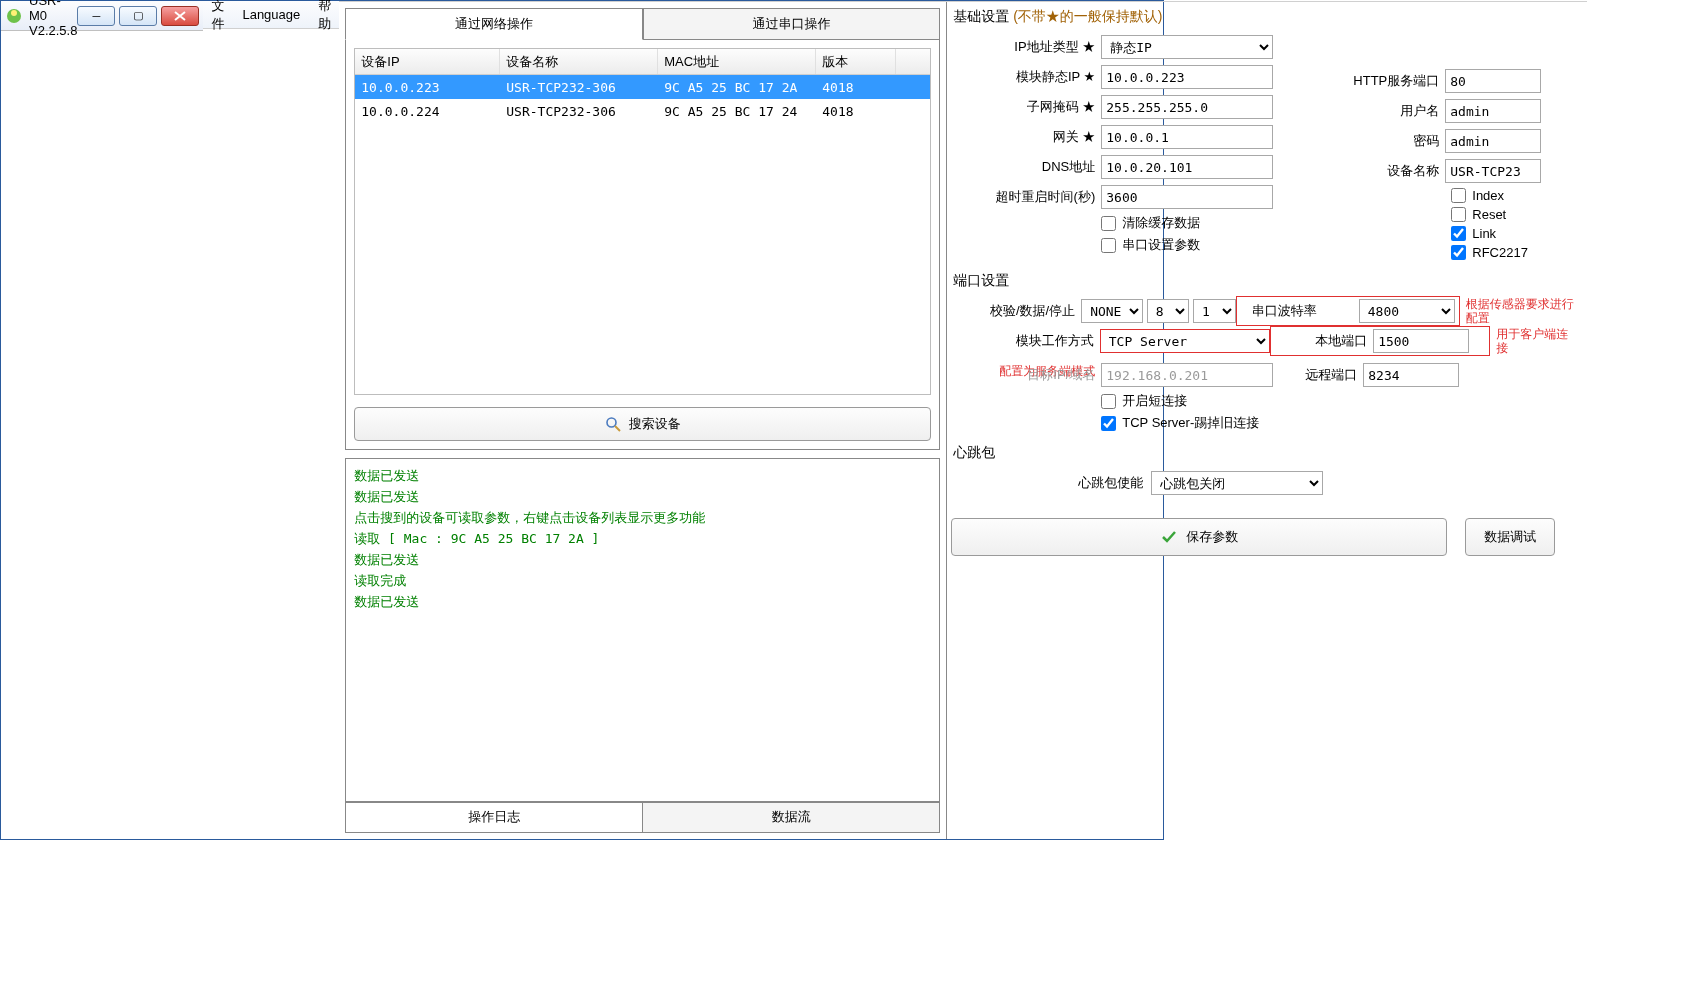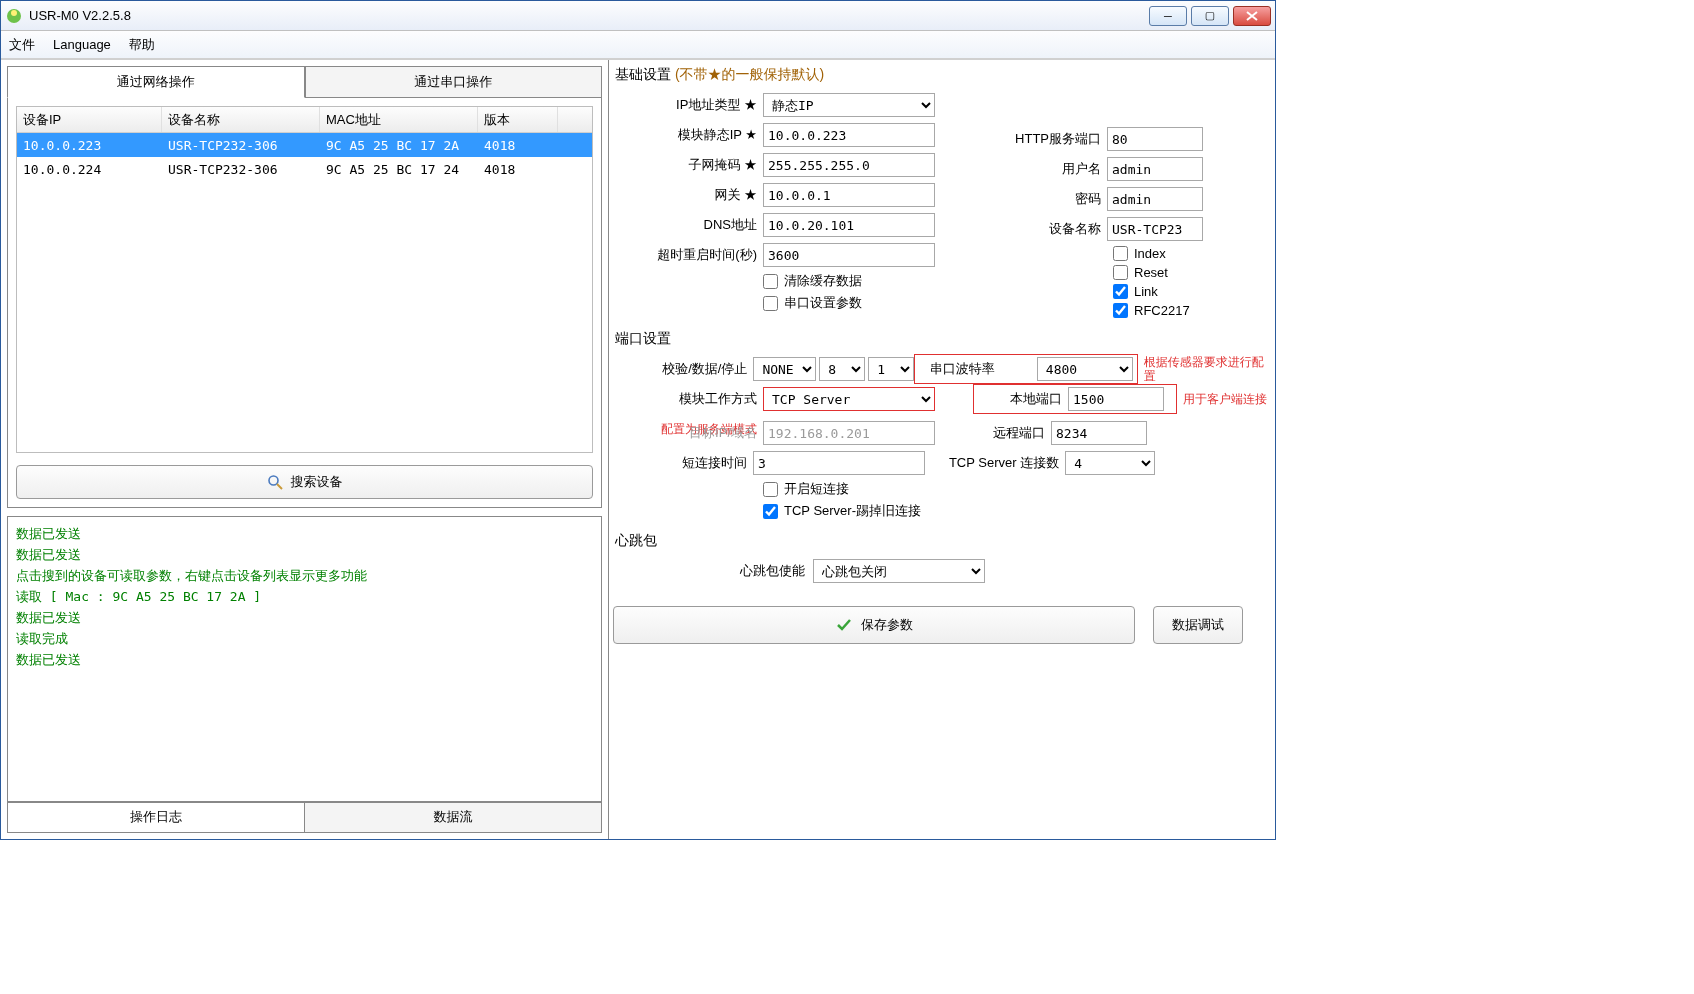--- a/index.html
+++ b/index.html
@@ -1,17 +1,17 @@
 <!DOCTYPE html>
 <html><head>
 <meta charset="utf-8">
 <style>
 * { box-sizing: border-box; margin: 0; padding: 0; }
 body { font-family: "Microsoft YaHei", "SimSun", Arial, sans-serif; font-size: 13px; background: #fff; color: #000; user-select: none; overflow: hidden; }
-.window { width: 1276px; height: 840px; border: 1px solid #2a5a9c; background: #fff; display: flex; flex-direction: column; }
+.window { width: 1164px; height: 840px; border: 1px solid #2a5a9c; background: #fff; display: flex; }
 .titlebar { height: 30px; background: linear-gradient(#fdfdfe, #e8eef8); display: flex; align-items: center; padding: 0 4px; border-bottom: 1px solid #c0c0c0; }
 .titlebar .icon { width: 18px; height: 18px; margin-right: 6px; }
 .titlebar .title { flex: 1; color: #000; }
 .winbtns { display: flex; gap: 4px; }
 .winbtn { width: 38px; height: 20px; border: 1px solid #5a7ca8; border-radius: 3px; background: linear-gradient(#f7fbff,#d5e5f7); display: flex; align-items: center; justify-content: center; font-size: 11px; }
 .winbtn.close { background: linear-gradient(#f6a0a0,#d94b3f); color: #fff; border-color: #9a2f24; }
 .menubar { height: 28px; background: linear-gradient(#fdfdfe,#eef3fa); border-bottom: 1px solid #d0d0d0; display: flex; align-items: center; padding: 0 8px; gap: 18px; }
 .menubar span { cursor: default; }
 .body { flex: 1; display: flex; border-top: 1px solid #d0d0d0; }
 .left { width: 608px; display: flex; flex-direction: column; border-right: 1px solid #888; }
@@ -233,44 +233,36 @@
           <div class="redbox row" style="padding:2px 4px; min-height:0;gap:36px;">
             <div class="lbl2" style="width:82px">串口波特率</div>
             <select class="w95"><option>4800</option></select>
           </div>
           <div class="redtxt"><span>根据传感器要求进行配置</span></div>
         </div>
         <div class="row">
           <div class="lbl">模块工作方式</div>
           <select class="w170 redbox"><option>TCP Server</option></select>
           <div style="flex:1"></div>
-          <div class="redbox row" style="padding:2px 12px; min-height:0;">
+          <div class="redbox row" style="padding:2px 20px; min-height:0;">
             <div class="lbl2" style="width:82px">本地端口</div>
             <input type="text" class="w95" value="1500" style="">
           </div>
           <div class="redtxt">用于客户端连接</div>
         </div>
         <div class="row">
           <div class="lbl redtxt" style="text-align:right;color:#e03030;">配置为服务端模式</div>
           <div style="width:172px"></div>
         </div>
         <div class="row" style="margin-top:-26px;">
           <div class="lbl disabled-lbl">目标IP/域名</div>
           <input type="text" class="w170" disabled="" value="192.168.0.201" style="">
           <div style="flex:1"></div>
           <div class="lbl2" style="width:90px">远程端口</div>
           <input type="text" class="w95" value="8234" style="">
-          <div style="width:120px"></div>
-        </div>
-        <div class="row">
-          <div class="lbl">短连接时间</div>
-          <input type="text" class="w170" value="3" style="">
-          <div style="flex:1"></div>
-          <div class="lbl2" style="width:150px">TCP Server 连接数</div>
-          <select class="w95"><option>4</option></select>
           <div style="width:120px"></div>
         </div>
         <div class="chk">
             <input type="checkbox" style="">
             <span>开启短连接</span>
           </div>
         <div class="chk">
             <input type="checkbox" checked="" style="">
             <span>TCP Server-踢掉旧连接</span>
           </div>

